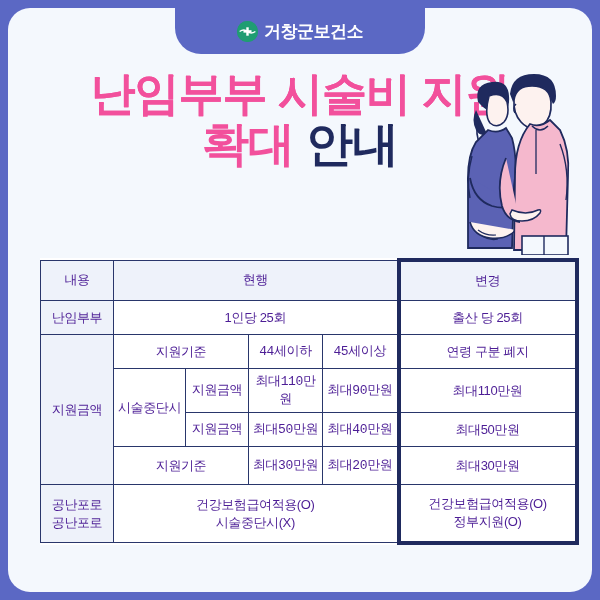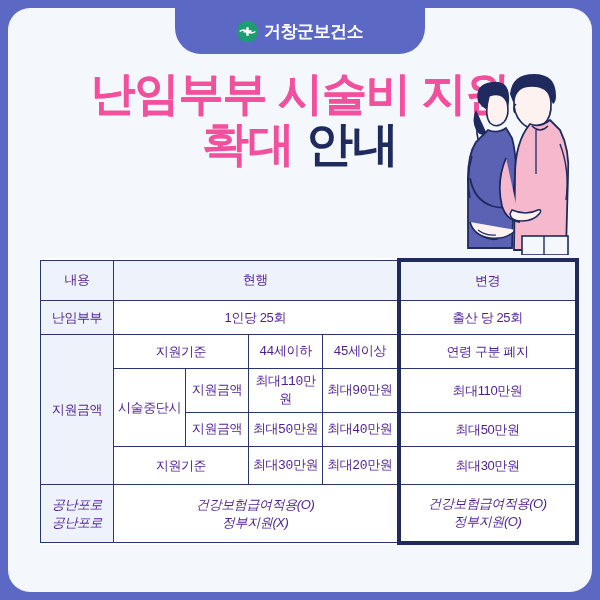--- a/index.html
+++ b/index.html
@@ -132,21 +132,21 @@
   }
   .newcol{
     border-left:4px solid #1f2a5e !important;
     border-right:4px solid #1f2a5e !important;
   }
   .newcol-top{border-top:4px solid #1f2a5e !important;}
   .newcol-bottom{border-bottom:4px solid #1f2a5e !important;}
 
   .r-tall{height:38px;}
   .r-mid{height:34px;}
-  .r-last{height:58px;font-style:italic;}
+  .r-last{height:58px;}
 </style>
 </head>
 <body>
 
 <div class="poster">
   <div class="panel">
 
     <div class="banner">
       <span class="logo-mark">
         <svg viewBox="0 0 24 24" width="21" height="21" aria-hidden="true">
@@ -252,21 +252,21 @@
             <td class="newcol">최대30만원</td>
           </tr>
 
           <tr class="r-last">
             <td class="rowlabel">
               <div>공난포로</div>
               <div>공난포로</div>
             </td>
             <td colspan="4">
               <div>건강보험급여적용(O)</div>
-              <div>정부지원(X)</div>
+              <div>시술중단시(X)</div>
             </td>
             <td class="changed newcol newcol-bottom">
               <div>건강보험급여적용(O)</div>
               <div>정부지원(O)</div>
             </td>
           </tr>
         </tbody>
       </table>
     </div>
 

